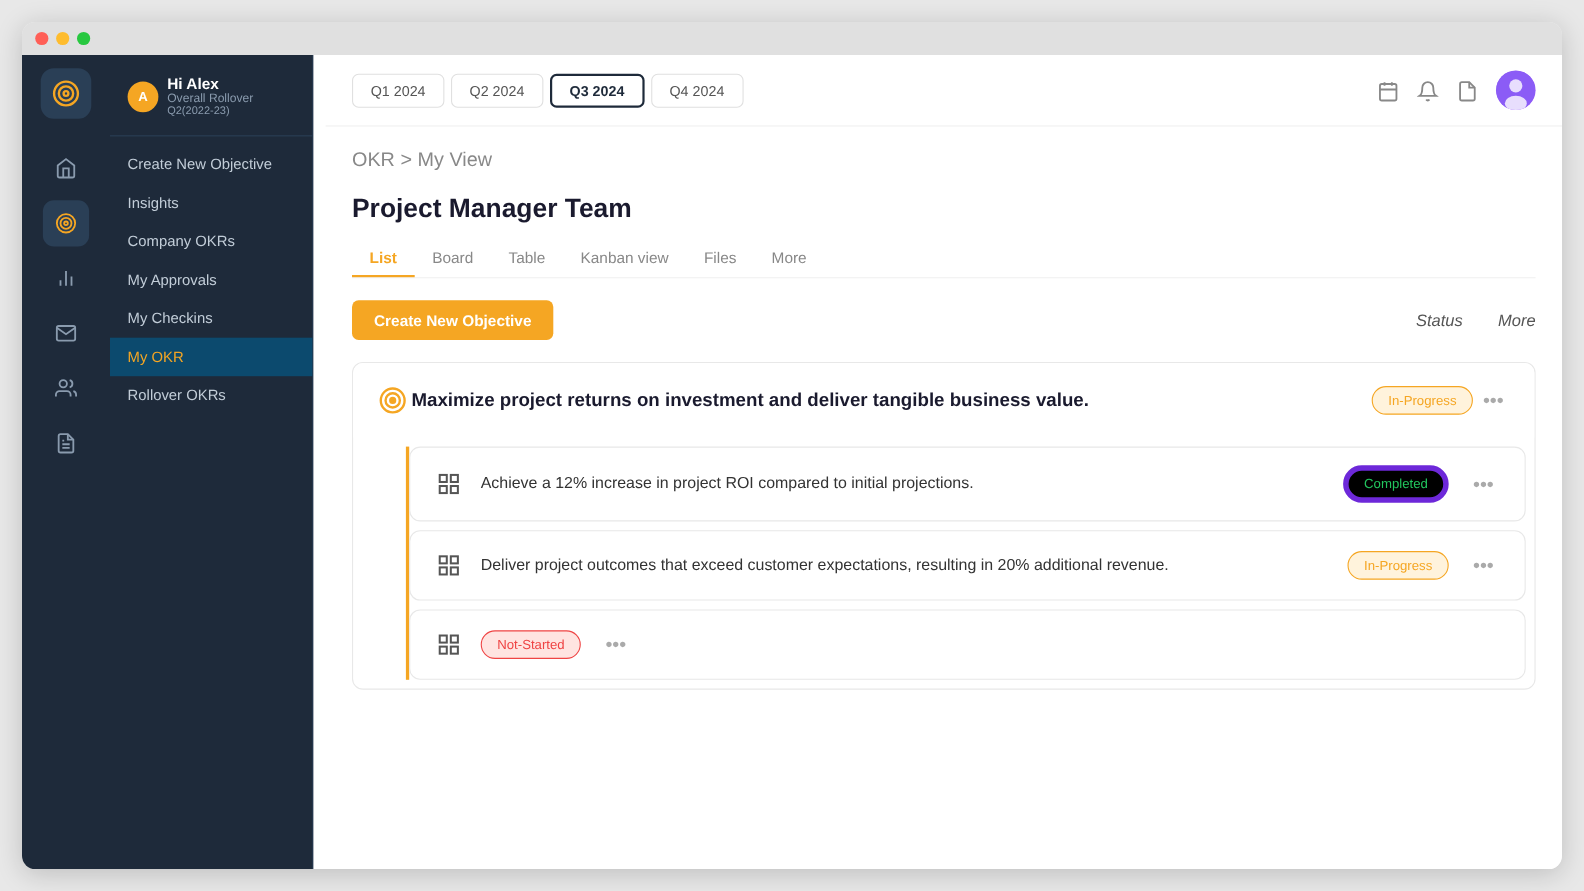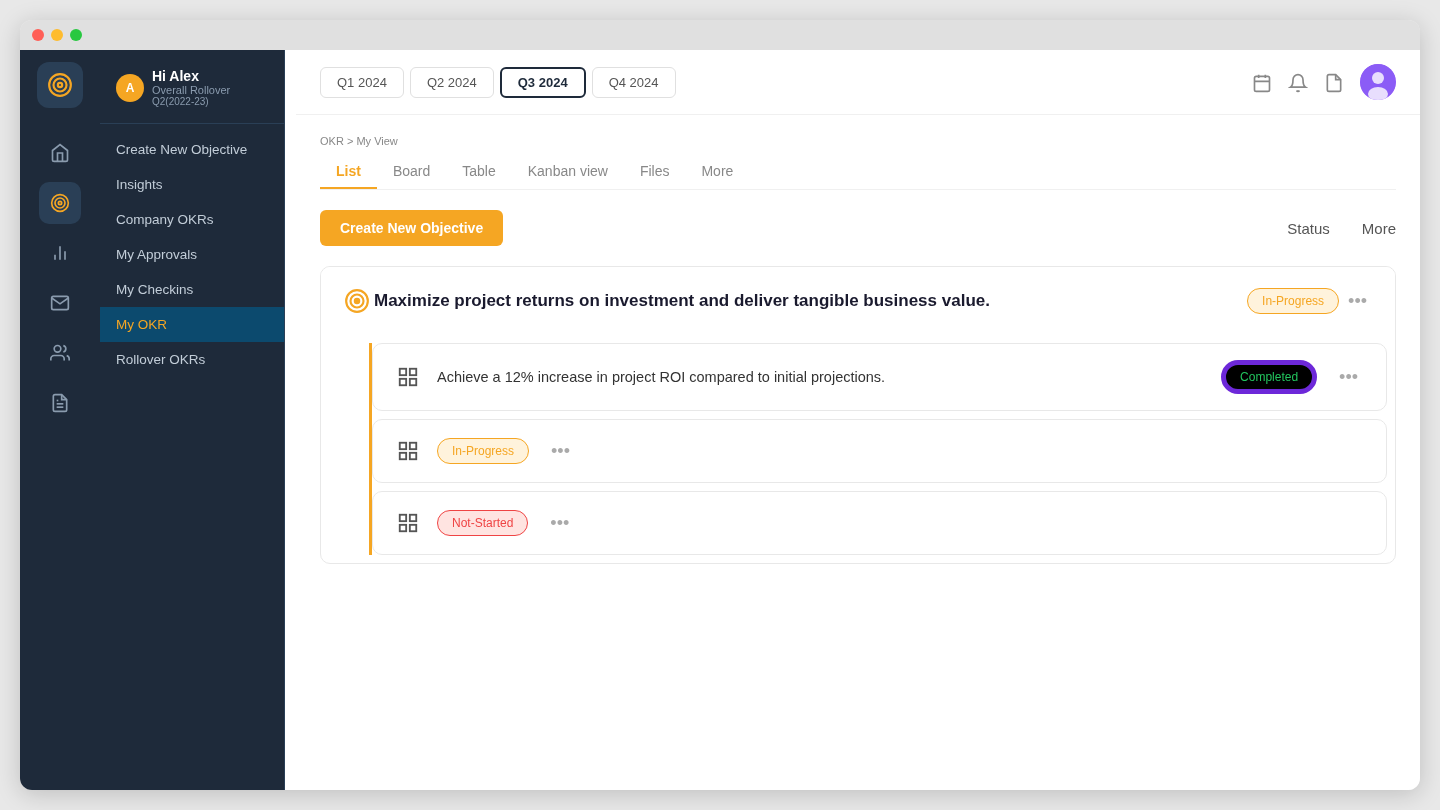--- a/index.html
+++ b/index.html
@@ -182,23 +182,23 @@
       font-weight: bold;
       overflow: hidden;
     }
     
     .page-content {
       flex: 1;
       padding: 20px 24px;
       overflow-y: auto;
     }
     .breadcrumb {
-      font-size: 11px;
+      font-size: 18px;
       color: #888;
-      margin-bottom: 8px;
+      margin-bottom: 20px;
     }
     .breadcrumb span { color: #888; }
     .page-title {
       font-size: 24px;
       font-weight: 700;
       color: #1a1a2e;
       margin-bottom: 14px;
     }
     .view-tabs {
       display: flex;
@@ -235,20 +235,21 @@
       font-weight: 600;
       cursor: pointer;
     }
     .status-more {
       display: flex;
       align-items: flex-start;
       gap: 32px;
       color: #555;
       font-size: 15px;
       font-weight: 500;
+      font-style: italic;
     }
     
     .objective-card {
       border: 1px solid #e8e8e8;
       border-radius: 10px;
       margin-bottom: 12px;
       overflow: hidden;
     }
     .objective-header {
       display: flex;
@@ -453,20 +454,21 @@
       </div>
 
       <div class="page-content">
 
         <div class="breadcrumb">
           <span>OKR</span>
           <span>&gt;</span>
           <span>My View</span>
         </div>
 
+        <div class="page-title">Project Manager Team</div>
 
         <div class="view-tabs">
           <div class="view-tab active">List</div>
           <div class="view-tab">Board</div>
           <div class="view-tab">Table</div>
           <div class="view-tab">Kanban view</div>
           <div class="view-tab">Files</div>
           <div class="view-tab">More</div>
         </div>
 
@@ -510,20 +512,21 @@
 
             <div class="kr-item">
               <div class="kr-icon">
                 <svg width="22" height="22" viewBox="0 0 24 24" fill="none" stroke="currentColor" stroke-width="2">
                   <rect x="3" y="3" width="7" height="7"></rect>
                     <rect x="14" y="3" width="7" height="7"></rect>
                     <rect x="3" y="14" width="7" height="7"></rect>
                     <rect x="14" y="14" width="7" height="7"></rect>
                 </svg>
               </div>
+              <div class="kr-text">Deliver project outcomes that exceed customer expectations, resulting in 20% additional revenue.</div>
               <div class="status-badge badge-inprogress">In-Progress</div>
               <div class="more-btn">•••</div>
             </div>
 
             <div class="kr-item">
               <div class="kr-icon">
                 <svg width="22" height="22" viewBox="0 0 24 24" fill="none" stroke="currentColor" stroke-width="2">
                   <rect x="3" y="3" width="7" height="7"></rect>
                     <rect x="14" y="3" width="7" height="7"></rect>
                     <rect x="3" y="14" width="7" height="7"></rect>

